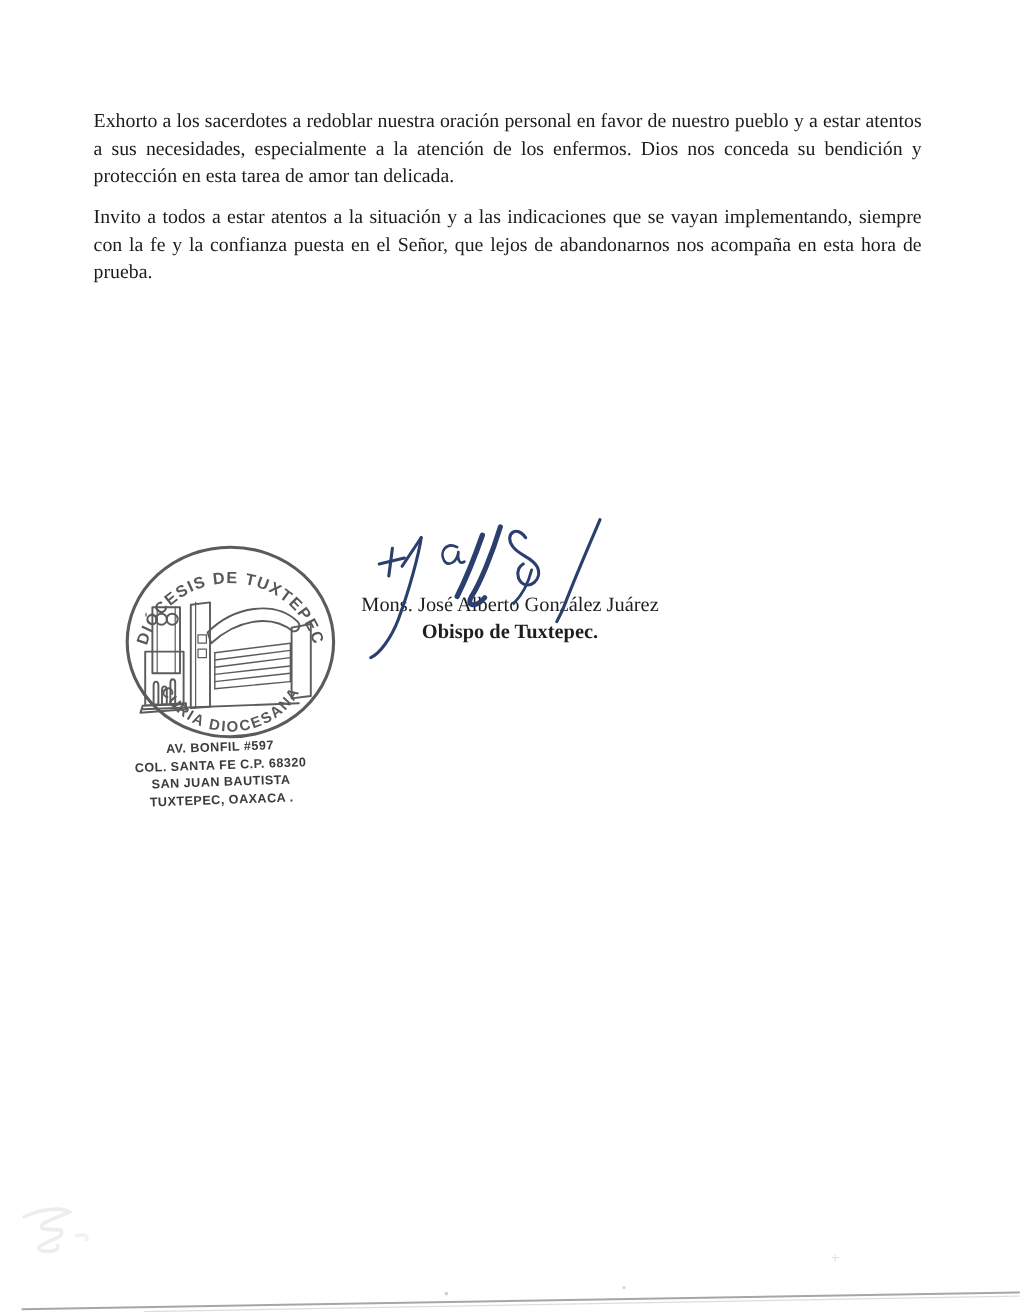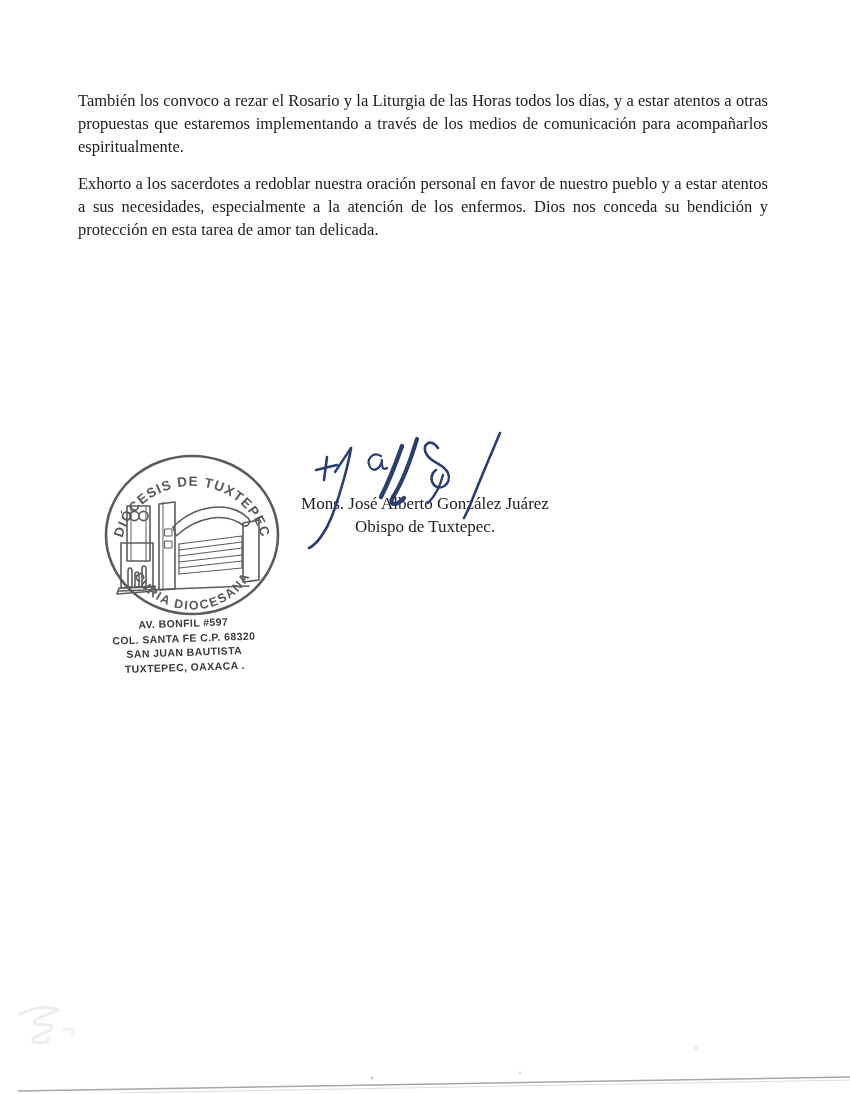--- a/index.html
+++ b/index.html
@@ -55,20 +55,21 @@
   }
   .signatory-title {
     position: absolute;
     left: 0;
     top: 97px;
     width: 290px;
     text-align: center;
     font-size: 17px;
     color: #1d1d22;
     white-space: nowrap;
+    font-weight: bold;
   }
 
   .seal-wrap {
     position: absolute;
     left: 97px;
     top: 447px;
     width: 190px;
     height: 175px;
   }
   .seal-address {
@@ -94,22 +95,22 @@
     height: 1094px;
     pointer-events: none;
   }
 </style>
 </head>
 <body>
 
 <div class="page">
 
   <div class="letter-body">
-    <p class="p2">También los convoco a rezar el Rosario y la Liturgia de las Horas todos los días, y a estar atentos a otras propuestas que estaremos implementando a través de los medios de comunicación para acompañarlos espiritualmente.</p>
     <p class="p3">Exhorto a los sacerdotes a redoblar nuestra oración personal en favor de nuestro pueblo y a estar atentos a sus necesidades, especialmente a la atención de los enfermos. Dios nos conceda su bendición y protección en esta tarea de amor tan delicada.</p>
+    <p class="p4">Invito a todos a estar atentos a la situación y a las indicaciones que se vayan implementando, siempre con la fe y la confianza puesta en el Señor, que lejos de abandonarnos nos acompaña en esta hora de prueba.</p>
   </div>
 
   <div class="signature-block">
     <div class="signatory-name">Mons. José Alberto González Juárez</div>
     <div class="signatory-title">Obispo de Tuxtepec.</div>
     <svg class="signature-ink" width="240" height="140" viewBox="0 0 240 140" fill="none" stroke="#2a3f6e" stroke-linecap="round" stroke-linejoin="round">
 
       <path d="M36,50 L57,45" stroke-width="2.6"></path>
       <path d="M47,37 L44,60" stroke-width="2.6"></path>
 

